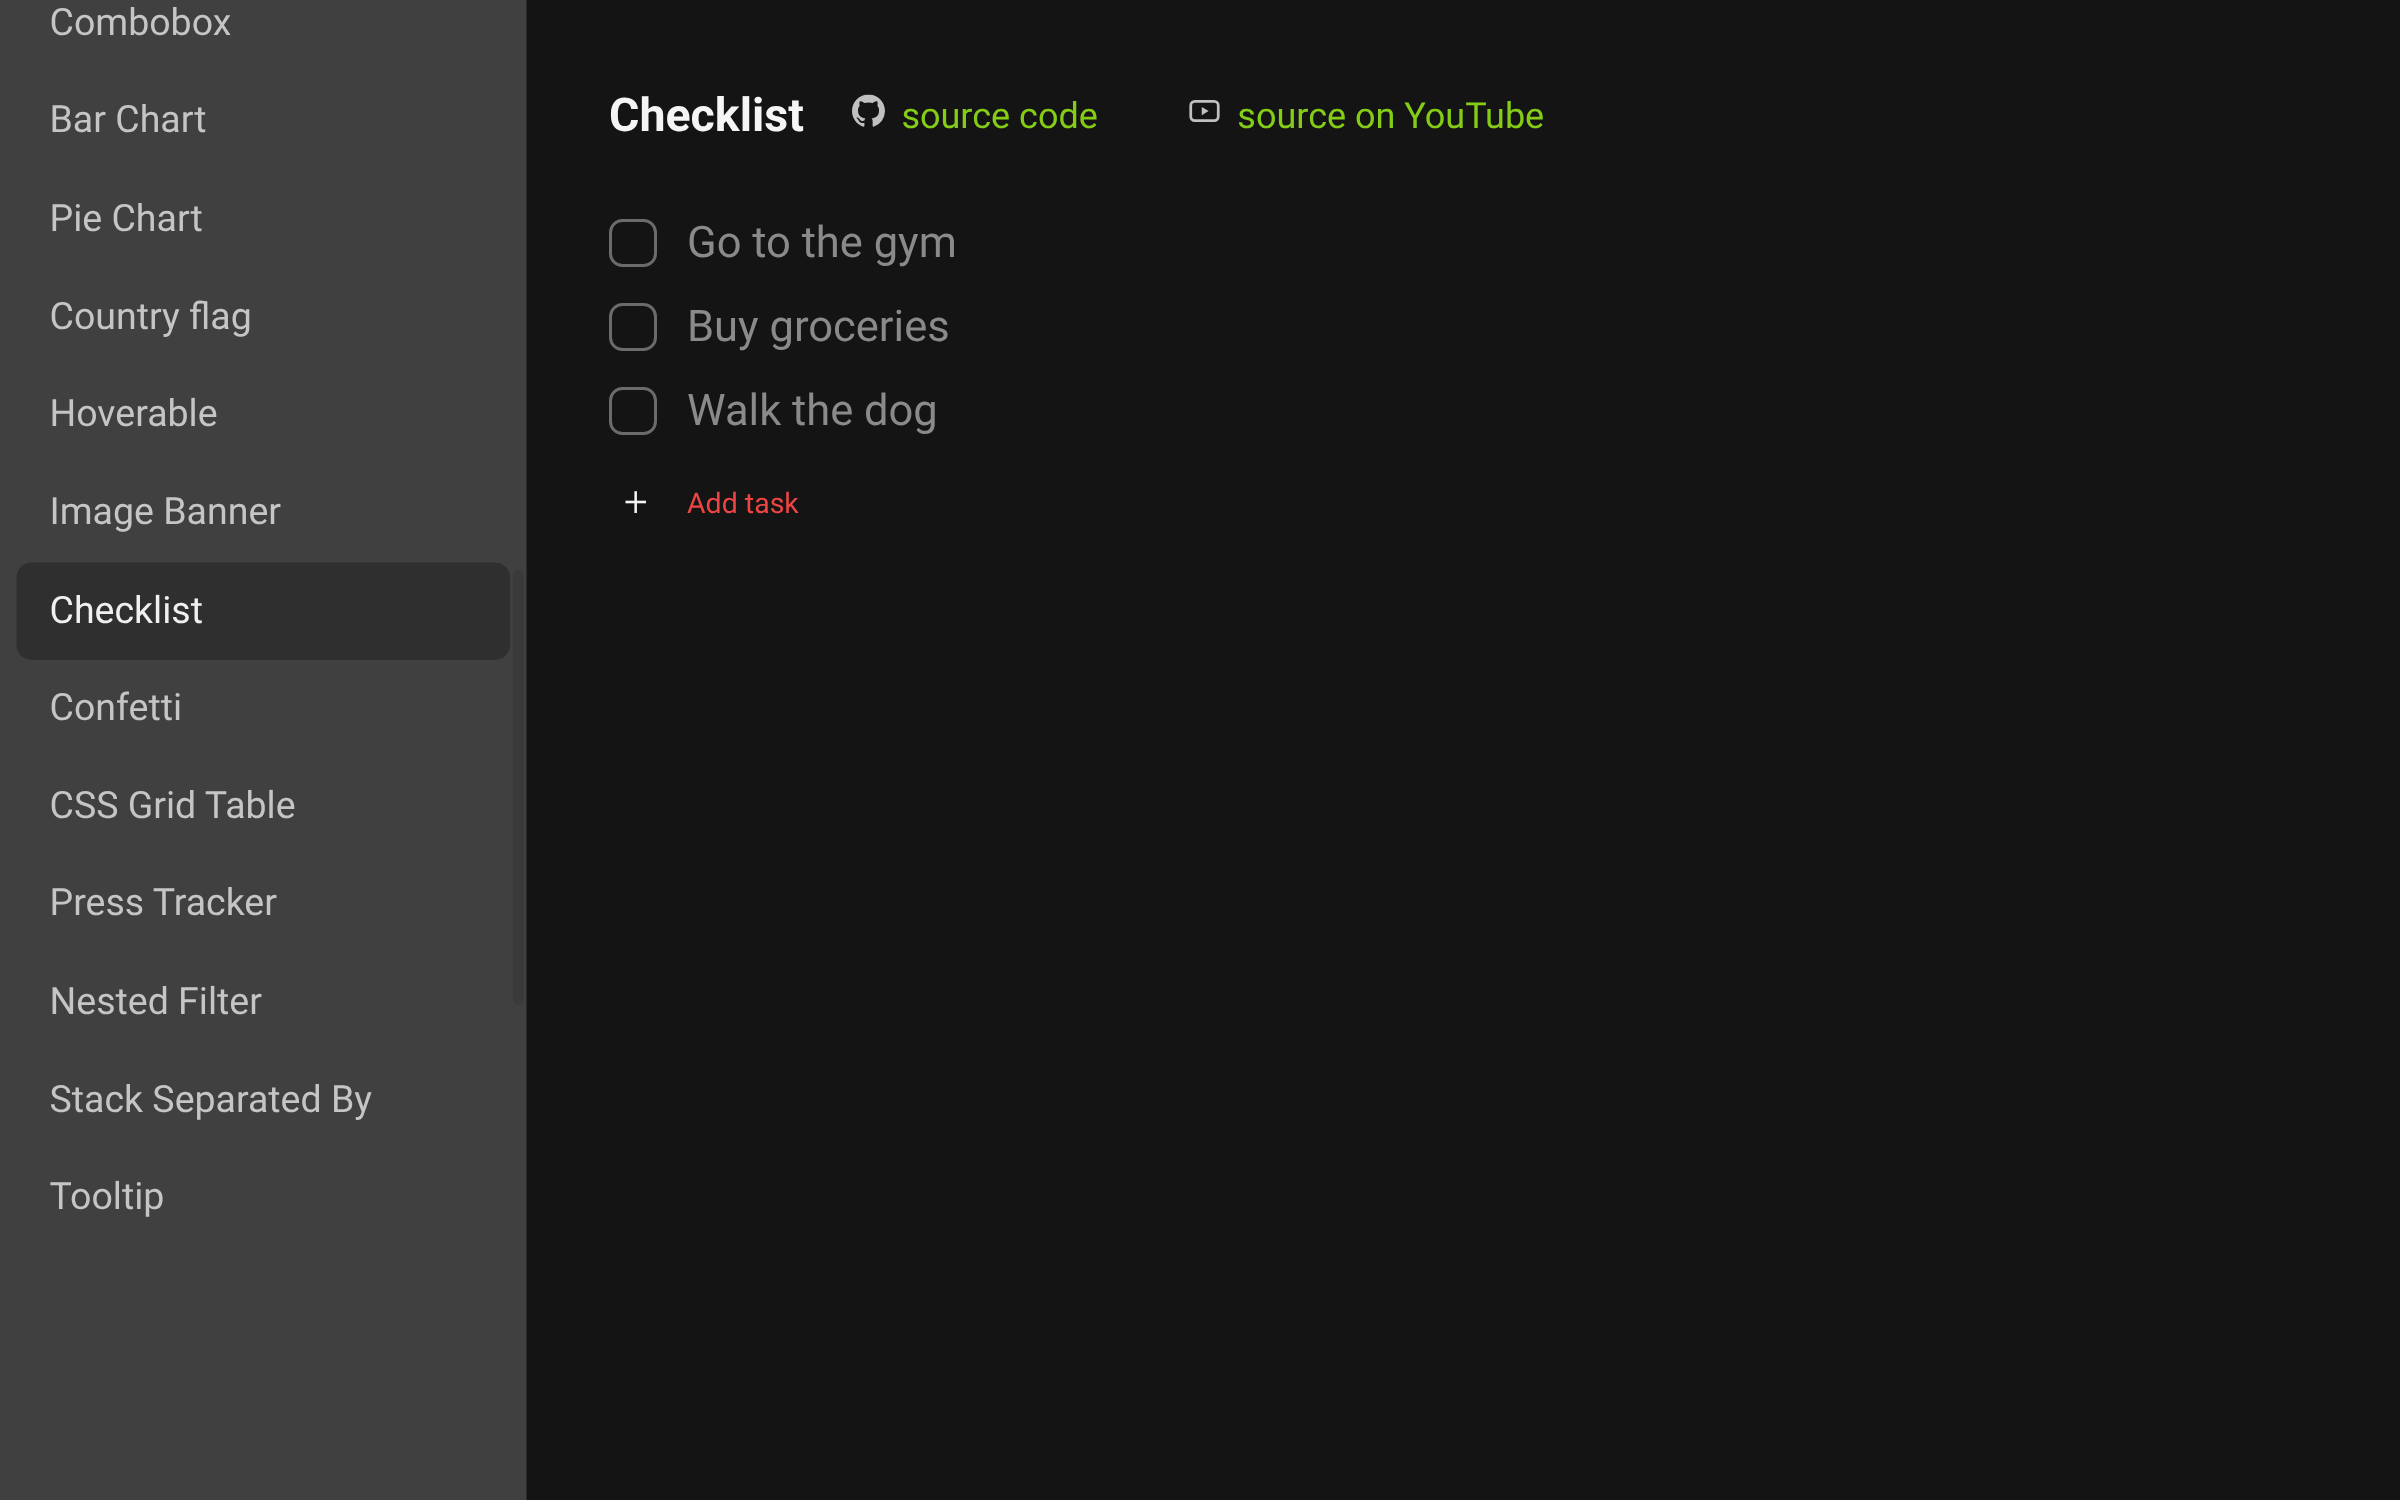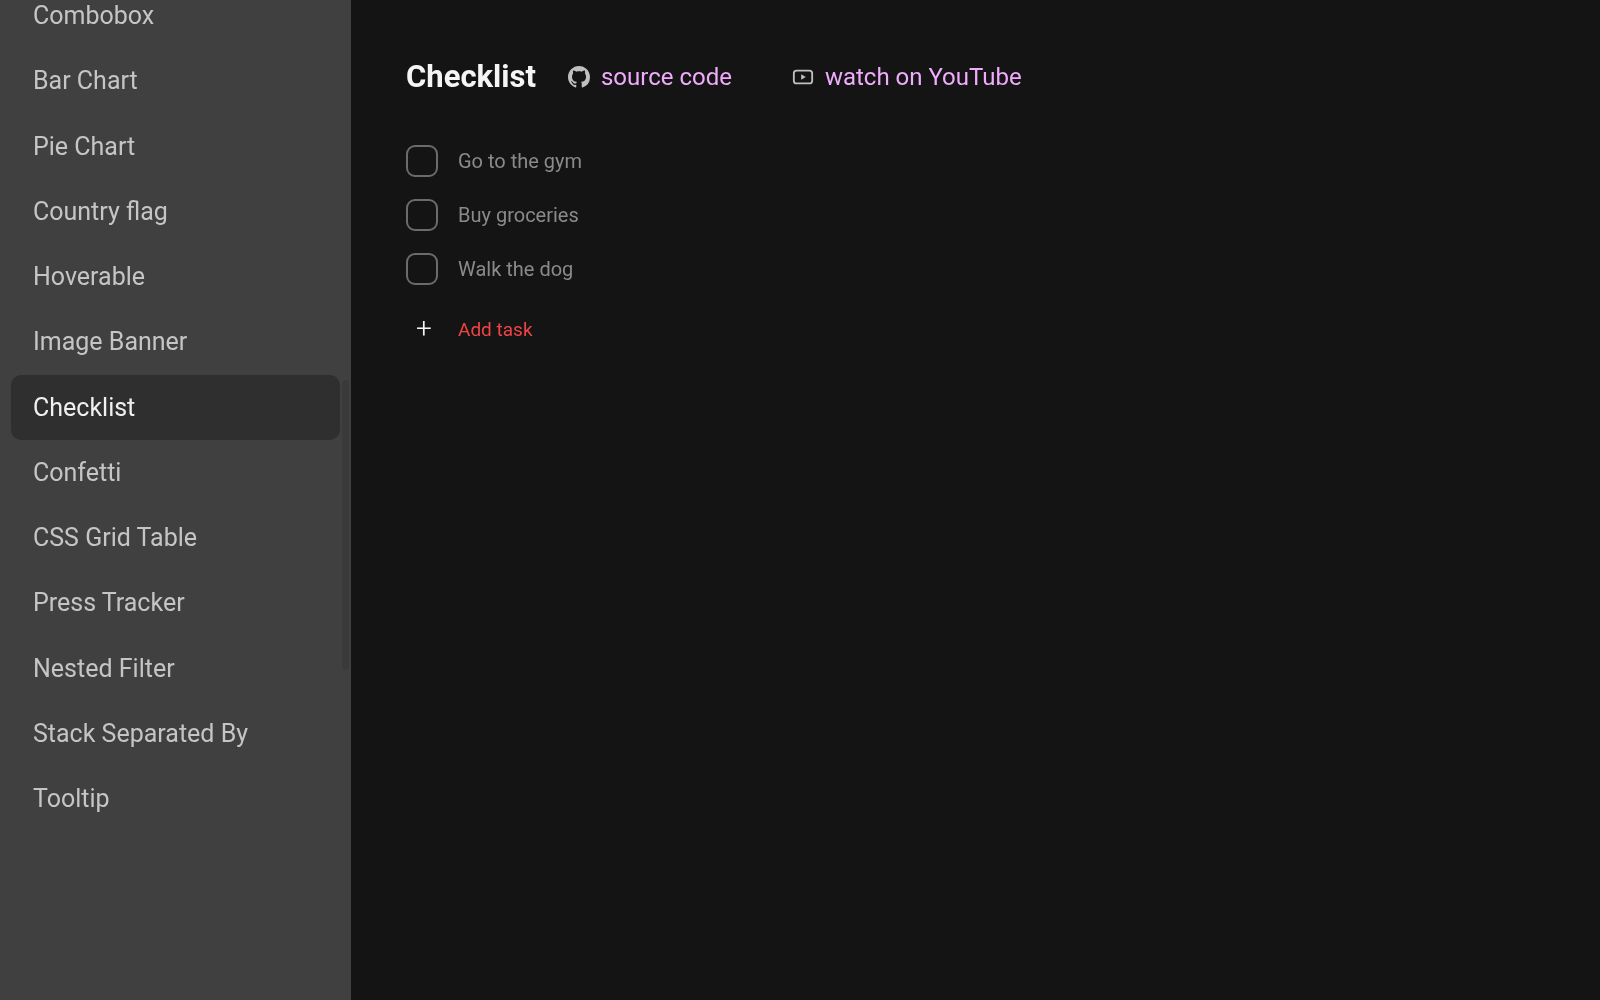--- a/index.html
+++ b/index.html
@@ -68,24 +68,24 @@
       gap: 32px;
       margin-bottom: 50px;
     }
     .title {
       font-size: 31px;
       font-weight: 700;
       color: #f5f5f5;
     }
     .header-link {
       display: flex;
-      align-items: center;
+      align-items: flex-start;
       gap: 11px;
       font-size: 24px;
-      color: #f0abfc;
+      color: #84cc16;
       cursor: pointer;
     }
     .header-link svg {
       width: 22px;
       height: 22px;
       fill: #c0c0c0;
     }
     .youtube-link {
       margin-left: 28px;
     }
@@ -106,21 +106,21 @@
       cursor: pointer;
     }
     .checkbox {
       width: 32px;
       height: 32px;
       border: 2.5px solid #6b6b6b;
       border-radius: 9px;
       flex-shrink: 0;
     }
     .task-label {
-      font-size: 20px;
+      font-size: 29px;
       color: #8a8a8a;
     }
     .add-task {
       display: flex;
       align-items: center;
       gap: 20px;
       margin-top: 8px;
       cursor: pointer;
       padding-left: 4px;
     }
@@ -171,21 +171,21 @@
       <svg viewBox="0 0 16 16">
           <path d="M8 0C3.58 0 0 3.58 0 8c0 3.54 2.29 6.53 5.47 7.59.4.07.55-.17.55-.38 0-.19-.01-.82-.01-1.49-2.01.37-2.53-.49-2.69-.94-.09-.23-.48-.94-.82-1.13-.28-.15-.68-.52-.01-.53.63-.01 1.08.58 1.23.82.72 1.21 1.87.87 2.33.66.07-.52.28-.87.51-1.07-1.78-.2-3.64-.89-3.64-3.95 0-.87.31-1.59.82-2.15-.08-.2-.36-1.02.08-2.12 0 0 .67-.21 2.2.82.64-.18 1.32-.27 2-.27.68 0 1.36.09 2 .27 1.53-1.04 2.2-.82 2.2-.82.44 1.1.16 1.92.08 2.12.51.56.82 1.27.82 2.15 0 3.07-1.87 3.75-3.65 3.95.29.25.54.73.54 1.48 0 1.07-.01 1.93-.01 2.2 0 .21.15.46.55.38A8.013 8.013 0 0016 8c0-4.42-3.58-8-8-8z"></path>
         </svg>
       <span>source code</span>
     </div>
     <div class="header-link youtube-link">
       <svg viewBox="0 0 24 24">
           <rect x="2" y="5" width="20" height="14" rx="3"></rect>
           <path d="M10 9l5 3-5 3V9z" fill="#c0c0c0" stroke="none"></path>
         </svg>
-      <span>watch on YouTube</span>
+      <span>source on YouTube</span>
     </div>
   </div>
 
   <div class="task-list">
     <div class="task-item">
       <div class="checkbox"></div>
       <span class="task-label">Go to the gym</span>
     </div>
     <div class="task-item">
       <div class="checkbox"></div>

